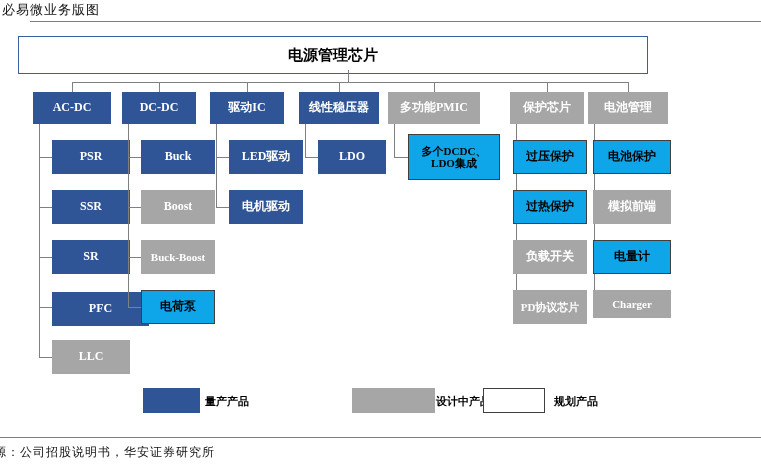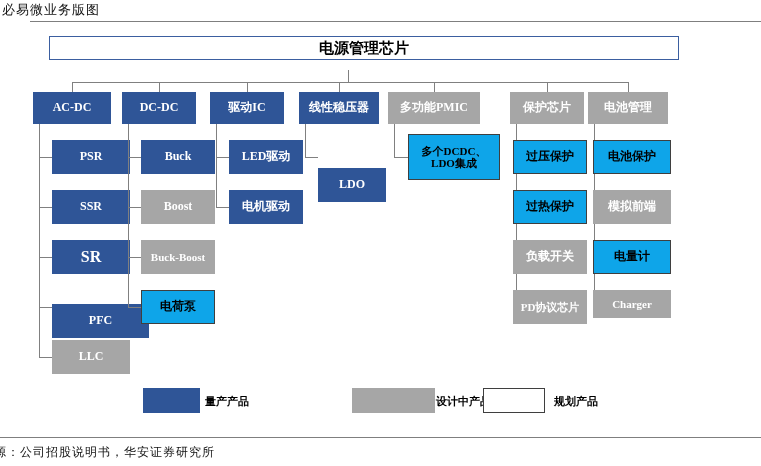--- a/index.html
+++ b/index.html
@@ -61,34 +61,34 @@
 </style>
 </head>
 <body>
 
 <div id="stage">
 
   <div class="caption">必易微业务版图</div>
   <div class="caption-rule"></div>
 
   <div id="graph">
-      <div class="node n-root" style="left: 49px; top: 36px; width: 630px; height: 24px; font-size: 15px;">电源管理芯片</div>
+      <div class="node n-root" style="left: 18px; top: 36px; width: 630px; height: 38px; font-size: 15px;">电源管理芯片</div>
       <div class="ln" style="left: 348px; top: 70px; width: 1px; height: 12px;"></div>
       <div class="ln" style="left: 72px; top: 82px; width: 556px; height: 1px;"></div>
       <div class="ln" style="left: 72px; top: 82px; width: 1px; height: 10px;"></div>
       <div class="node n-blue" style="left: 33px; top: 92px; width: 78px; height: 32px; font-size: 12px;">AC-DC</div>
       <div class="ln" style="left: 39px; top: 124px; width: 1px; height: 233px;"></div>
       <div class="ln" style="left: 39px; top: 157px; width: 13px; height: 1px;"></div>
       <div class="node n-blue" style="left: 52px; top: 140px; width: 78px; height: 34px; font-size: 12px;">PSR</div>
       <div class="ln" style="left: 39px; top: 207px; width: 13px; height: 1px;"></div>
       <div class="node n-blue" style="left: 52px; top: 190px; width: 78px; height: 34px; font-size: 12px;">SSR</div>
       <div class="ln" style="left: 39px; top: 257px; width: 13px; height: 1px;"></div>
-      <div class="node n-blue" style="left: 52px; top: 240px; width: 78px; height: 34px; font-size: 16px;">SR</div>
+      <div class="node n-blue" style="left: 52px; top: 240px; width: 78px; height: 34px; font-size: 12px;">SR</div>
       <div class="ln" style="left: 39px; top: 307px; width: 13px; height: 1px;"></div>
-      <div class="node n-blue" style="left: 52px; top: 304px; width: 97px; height: 34px; font-size: 12px;">PFC</div>
+      <div class="node n-blue" style="left: 52px; top: 292px; width: 97px; height: 34px; font-size: 12px;">PFC</div>
       <div class="ln" style="left: 39px; top: 357px; width: 13px; height: 1px;"></div>
       <div class="node n-gray" style="left: 52px; top: 340px; width: 78px; height: 34px; font-size: 12px;">LLC</div>
       <div class="ln" style="left: 159px; top: 82px; width: 1px; height: 10px;"></div>
       <div class="node n-blue" style="left: 122px; top: 92px; width: 74px; height: 32px; font-size: 12px;">DC-DC</div>
       <div class="ln" style="left: 128px; top: 124px; width: 1px; height: 183px;"></div>
       <div class="ln" style="left: 128px; top: 157px; width: 13px; height: 1px;"></div>
       <div class="node n-blue" style="left: 141px; top: 140px; width: 74px; height: 34px; font-size: 12px;">Buck</div>
       <div class="ln" style="left: 128px; top: 207px; width: 13px; height: 1px;"></div>
       <div class="node n-gray" style="left: 141px; top: 190px; width: 74px; height: 34px; font-size: 12px;">Boost</div>
       <div class="ln" style="left: 128px; top: 257px; width: 13px; height: 1px;"></div>
@@ -99,21 +99,21 @@
       <div class="node n-blue" style="left: 210px; top: 92px; width: 74px; height: 32px; font-size: 12px;">驱动IC</div>
       <div class="ln" style="left: 216px; top: 124px; width: 1px; height: 83px;"></div>
       <div class="ln" style="left: 216px; top: 157px; width: 13px; height: 1px;"></div>
       <div class="node n-blue" style="left: 229px; top: 140px; width: 74px; height: 34px; font-size: 12px;">LED驱动</div>
       <div class="ln" style="left: 216px; top: 207px; width: 13px; height: 1px;"></div>
       <div class="node n-blue" style="left: 229px; top: 190px; width: 74px; height: 34px; font-size: 12px;">电机驱动</div>
       <div class="ln" style="left: 339px; top: 82px; width: 1px; height: 10px;"></div>
       <div class="node n-blue" style="left: 299px; top: 92px; width: 80px; height: 32px; font-size: 12px; text-align: right;">线性稳压器</div>
       <div class="ln" style="left: 305px; top: 124px; width: 1px; height: 33px;"></div>
       <div class="ln" style="left: 305px; top: 157px; width: 13px; height: 1px;"></div>
-      <div class="node n-blue" style="left: 318px; top: 140px; width: 68px; height: 34px; font-size: 12px; margin-top: 28px;">LDO</div>
+      <div class="node n-blue" style="left: 318px; top: 140px; width: 68px; height: 34px; font-size: 12px;">LDO</div>
       <div class="ln" style="left: 434px; top: 82px; width: 1px; height: 10px;"></div>
       <div class="node n-gray" style="left: 388px; top: 92px; width: 92px; height: 32px; font-size: 12px;">多功能PMIC</div>
       <div class="ln" style="left: 394px; top: 124px; width: 1px; height: 33px;"></div>
       <div class="ln" style="left: 394px; top: 157px; width: 14px; height: 1px;"></div>
       <div class="node n-white" style="left: 408px; top: 134px; width: 92px; height: 46px; font-size: 11px;">多个DCDC、
 LDO集成</div>
       <div class="ln" style="left: 547px; top: 82px; width: 1px; height: 10px;"></div>
       <div class="node n-gray" style="left: 510px; top: 92px; width: 74px; height: 32px; font-size: 12px;">保护芯片</div>
       <div class="ln" style="left: 516px; top: 124px; width: 1px; height: 183px;"></div>
       <div class="ln" style="left: 516px; top: 157px; height: 1px;"></div>

